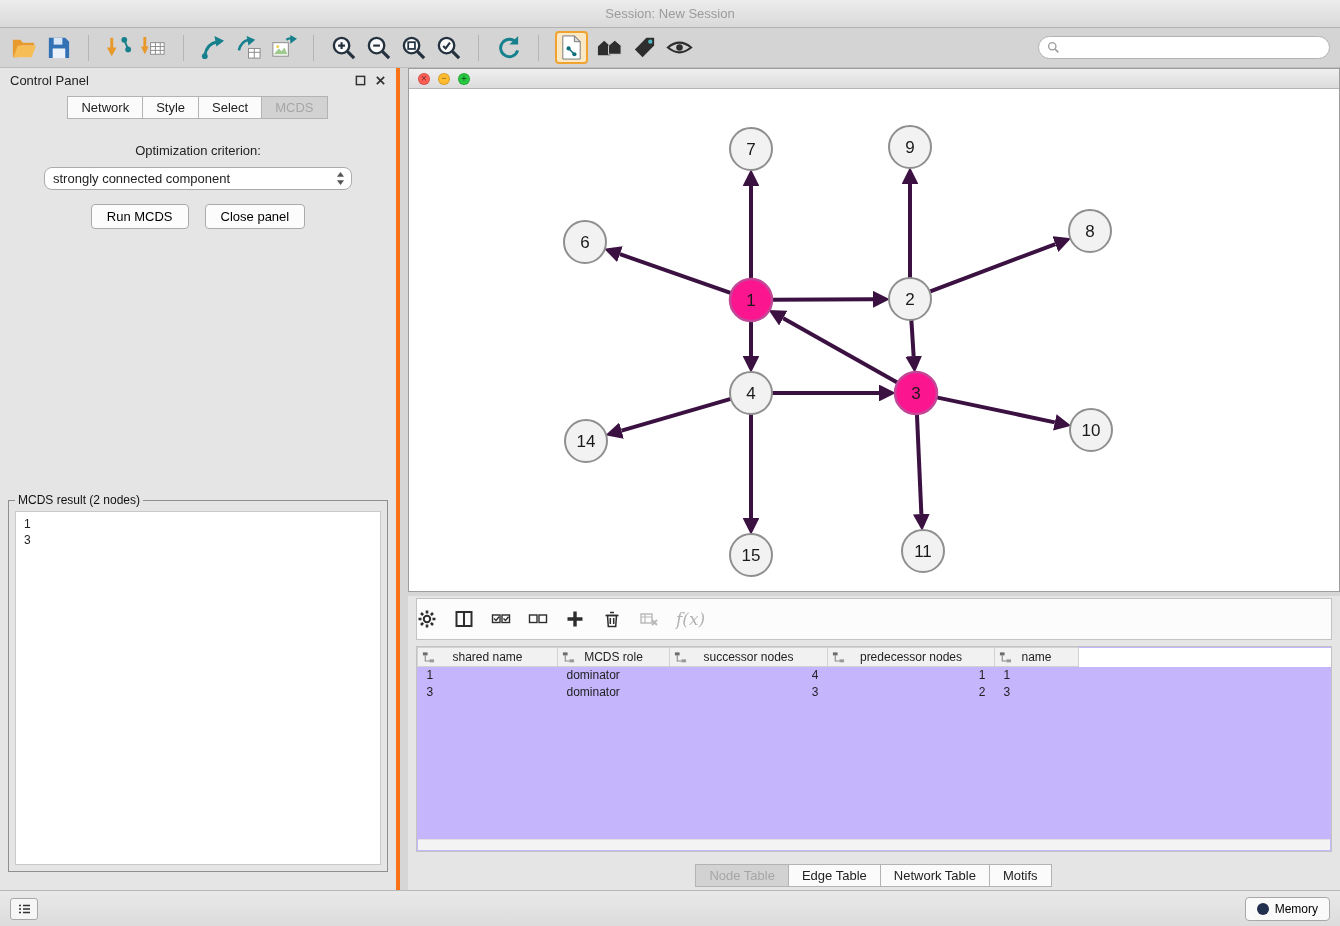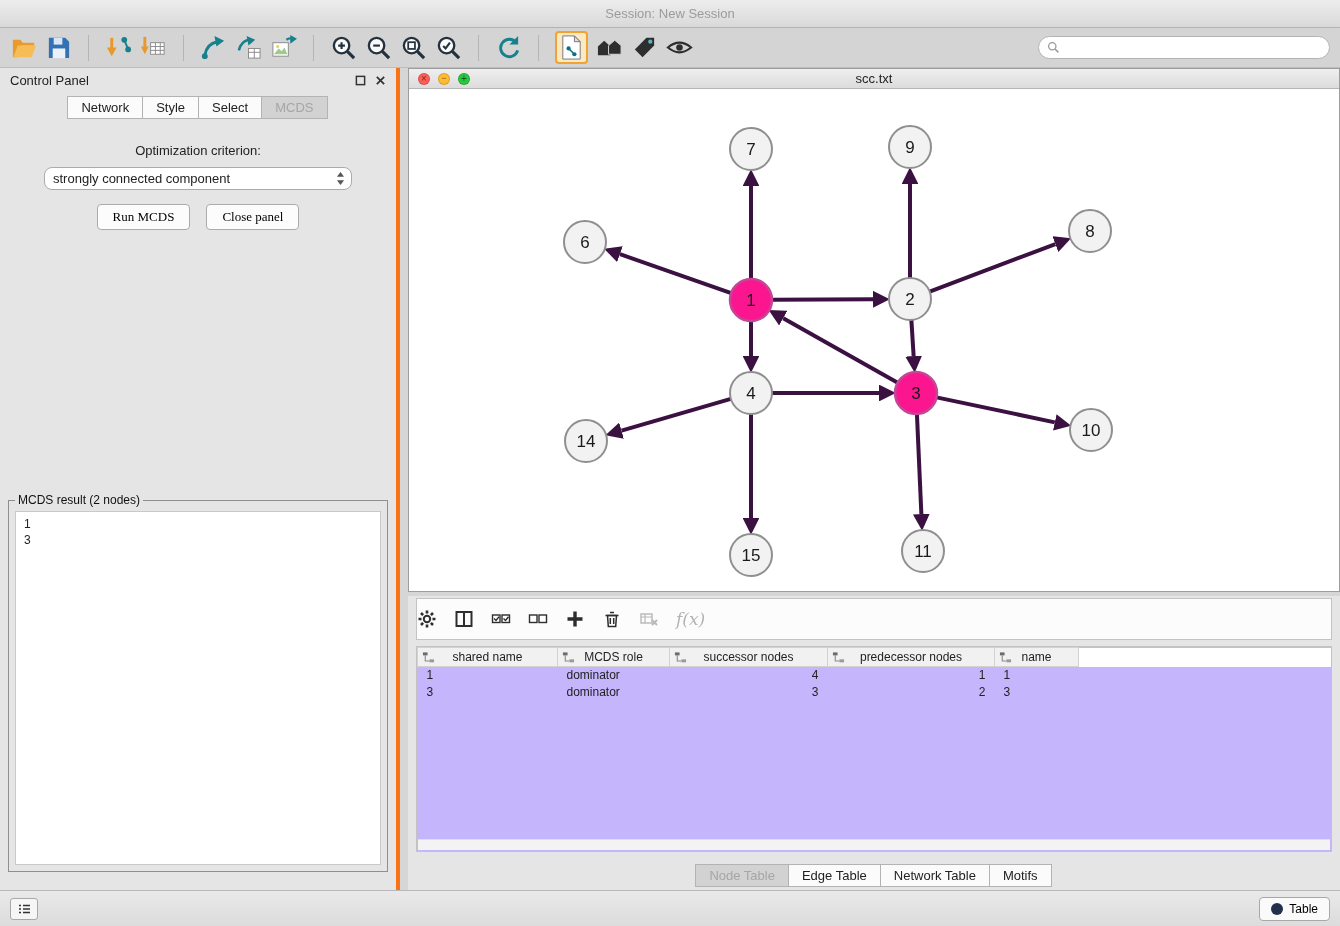--- a/index.html
+++ b/index.html
@@ -33,21 +33,21 @@
   .tabsrow{display:flex;justify-content:center;margin-top:4px}
   .tab{border:1px solid #b3b3b3;background:#fbfbfb;padding:3px 13px;font-size:13px;margin-left:-1px;cursor:default}
   .tab.active{background:#d2d2d2;color:#a6a6a6}
   .opt-label{text-align:center;font-size:13px;margin-top:24px}
   .cp-select{margin:9px 44px 0;height:23px;background:#fff;border:1px solid #ababab;border-radius:8px;
     display:flex;align-items:center;padding:0 8px;font-size:13px;position:relative;cursor:default}
   .dd-arrows{position:absolute;right:6px;top:3px}
   .dd-arrows svg{width:9px;height:15px}
   .btnrow{display:flex;justify-content:center;gap:16px;margin-top:14px}
   .cp-btn{background:#fcfcfc;border:1px solid #ababab;border-radius:4px;padding:4px 15px;font-size:13px;
-    font-family:Liberation Serif, serif;cursor:default}
+    font-family:Liberation Sans, sans-serif;cursor:default}
   .mcds-box{position:absolute;left:8px;right:8px;top:425px;height:379px;border:1px solid #8f8f8f;background:#e5e5e5}
   .mcds-box legend{font-size:12px;margin-left:6px;padding:0 3px;color:#111}
   .mcds-inner{position:absolute;left:6px;right:6px;top:4px;bottom:6px;background:#fff;border:1px solid #c9c9c9;
     padding:4px 8px;font-size:12px;line-height:16px}
 
   
   .rightcol{flex:1;margin-left:8px;display:flex;flex-direction:column;min-width:0}
 
   
   .network-window{height:524px;border:1px solid #9d9d9d;background:#fff;display:flex;flex-direction:column;flex:none}
@@ -281,21 +281,20 @@
 
   <div class="rightcol">
 
     <div class="network-window">
       <div class="nw-titlebar">
         <span class="traffic">
           <span class="light red"></span>
           <span class="light yellow"></span>
           <span class="light green"></span>
         </span>
-        <span class="nw-title">scc.txt</span>
       </div>
       <div class="nw-canvas">
         <svg viewBox="0 0 930 502" preserveAspectRatio="xMinYMin meet">
             <defs>
               <marker id="arrow" viewBox="0 0 10 10" refX="0" refY="5" markerWidth="4.2" markerHeight="4.2" orient="auto">
                 <path d="M0 0 L10 5 L0 10 z" fill="#3b1142"></path>
               </marker>
             </defs>
             <line x1="342" y1="190" x2="342" y2="97" stroke="#3b1142" stroke-width="4" marker-end="url(#arrow)"></line>
             <line x1="322.1752536154717" y1="204.07328138371903" x2="210.92931505845456" y2="165.2042185143998" stroke="#3b1142" stroke-width="4" marker-end="url(#arrow)"></line>
@@ -476,15 +475,15 @@
 </div>
 
 <div class="statusbar">
   <span class="list-btn icon inject">
       <svg viewBox="0 0 16 16">
         <path d="M3 4.5h2M3 8h2M3 11.5h2M7 4.5h7M7 8h7M7 11.5h7" stroke="#333" stroke-width="1.6"></path>
       </svg>
     </span>
   <button class="memory-btn">
     <span class="memory-dot"></span>
-    <span>Table</span>
+    <span>Memory</span>
   </button>
 </div>
 
 </body></html>

